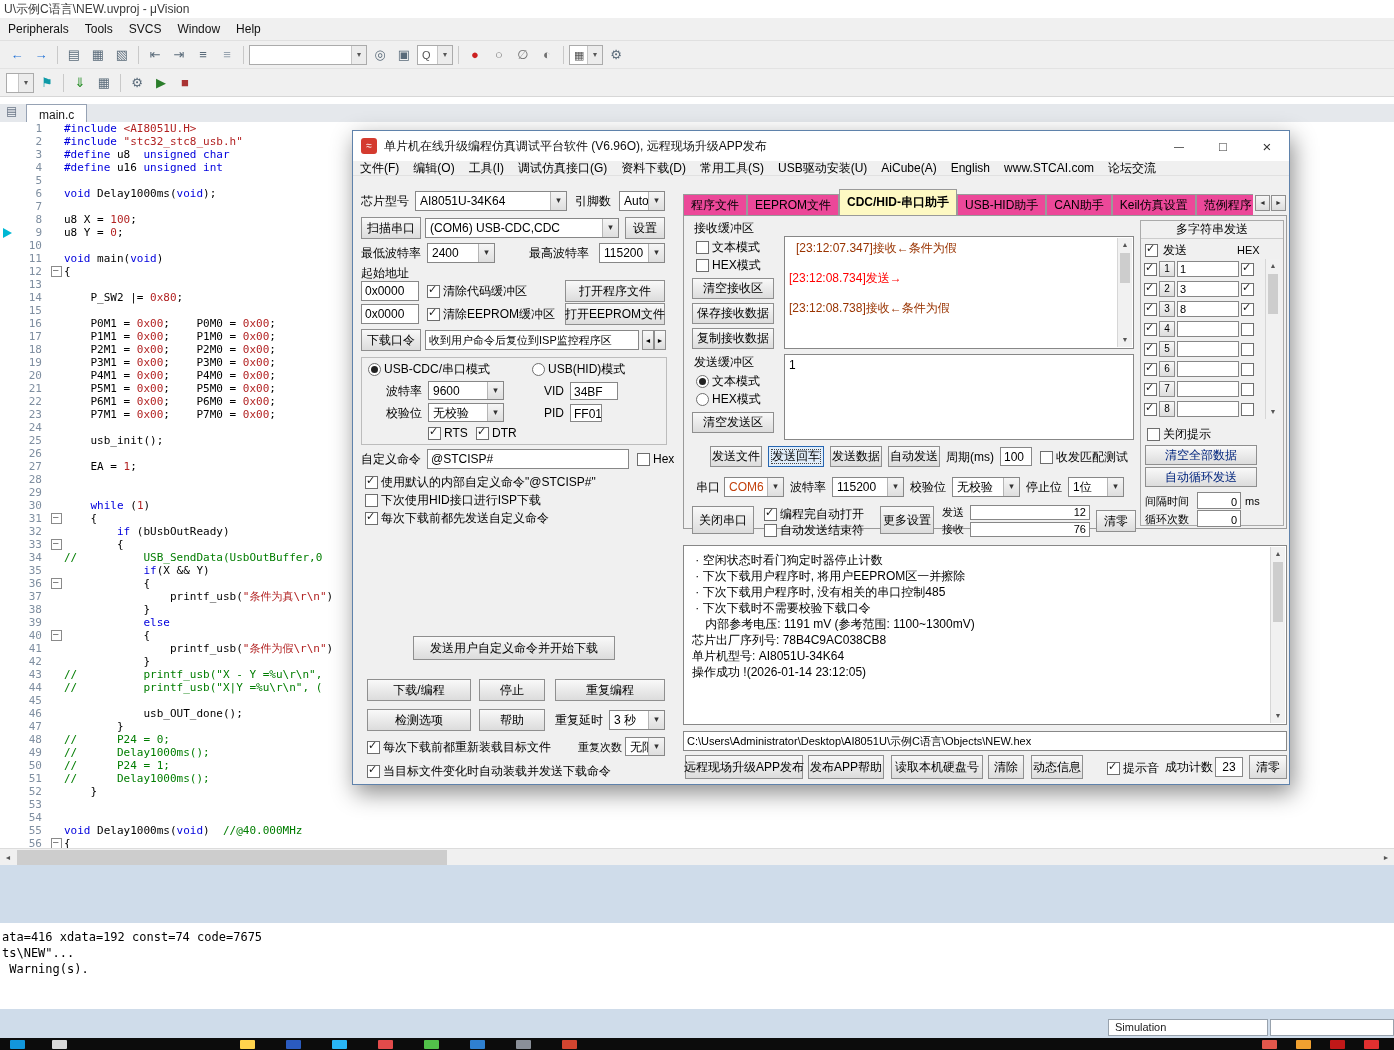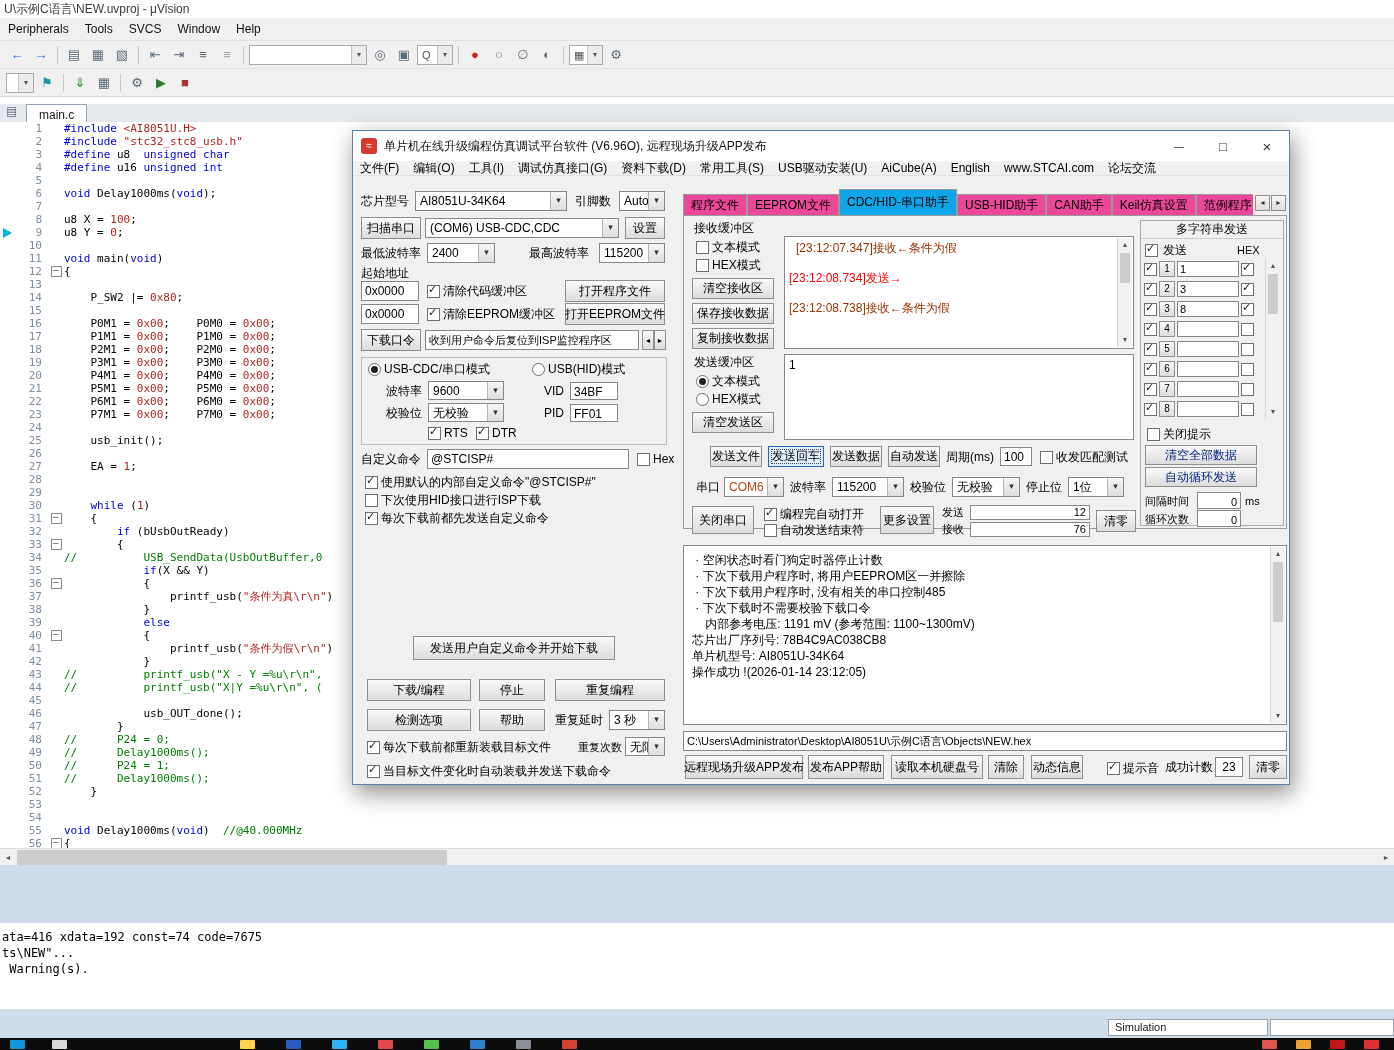--- a/index.html
+++ b/index.html
@@ -67,21 +67,21 @@
 .inp.rt{text-align:right}
 .cb,.rd{position:relative;padding-left:16px;font-size:12px;line-height:14px;display:inline-block;white-space:nowrap}
 .cb::before,.rd::before{content:"";position:absolute;left:0;top:1px;width:11px;height:11px;background:#fff;border:1px solid #6e6e6e}
 .rd::before{border-radius:50%}
 .cb.on::after{content:"✓";position:absolute;left:1px;top:-2px;font-size:11px;font-weight:700;color:#151515}
 .rd.on::after{content:"";position:absolute;left:3px;top:4px;width:7px;height:7px;border-radius:50%;background:#222}
 .grp{position:absolute;border:1px solid #bcbcbc}
 .area{position:absolute;background:#fff;border:1px solid #878787}
 .tabs{position:absolute;display:flex;align-items:flex-end;overflow:hidden}
 .tab{height:21px;border:1px solid #9a9a9a;border-bottom:none;background:#ec4899;padding:0 7px;font-size:12px;display:flex;align-items:center;white-space:nowrap;flex:0 0 auto}
-.tab.active{height:26px;font-weight:400;position:relative;z-index:3;background:#0ea5e9}
+.tab.active{height:26px;font-weight:700;position:relative;z-index:3;background:#fef9c3}
 .tsp{position:absolute;width:15px;height:16px;background:linear-gradient(#f6f6f6,#ddd);border:1px solid #8f8f8f;text-align:center;font-size:7px;line-height:14px;color:#333}
 .tsp.l::before{content:"◄"}.tsp.r::before{content:"►"}
 .content{position:absolute;border:1px solid #9a9a9a;background:#f0f0f0;z-index:2}
 .vscroll{position:absolute;top:1px;bottom:1px;right:1px;width:15px;background:#f1f1f1;border-left:1px solid #d6d6d6}
 .va{position:absolute;left:0;right:0;height:14px;text-align:center;font-size:7px;line-height:14px;color:#555}
 .va.up{top:0}.va.up::before{content:"▲"}
 .va.dn{bottom:0}.va.dn::before{content:"▼"}
 .vthumb{position:absolute;left:2px;right:2px;top:15px;background:#cdcdcd}
 .rxl{line-height:16px;margin-bottom:14px;font-size:12px;white-space:nowrap}
 .il{line-height:16px;font-size:12px;white-space:pre}
@@ -298,21 +298,21 @@
       <span class="lb" style="left:24px;top:23px">波特率</span>
       <span class="combo" style="left:66px;top:23px;width:76px;height:19px">9600</span>
       <span class="lb" style="left:24px;top:45px">校验位</span>
       <span class="combo" style="left:66px;top:45px;width:76px;height:19px">无校验</span>
       <span class="cb on" style="position:absolute;left:66px;top:68px">RTS</span>
       <span class="cb on" style="position:absolute;left:114px;top:68px">DTR</span>
       <span class="rd" style="position:absolute;left:170px;top:4px">USB(HID)模式</span>
       <span class="lb" style="left:182px;top:23px">VID</span>
       <span class="inp" style="left:208px;top:24px;width:48px;height:18px">34BF</span>
       <span class="lb" style="left:182px;top:45px">PID</span>
-      <span class="inp" style="left:208px;top:46px;width:48px;height:18px">FF01</span>
+      <span class="inp" style="left:208px;top:46px;width:32px;height:18px">FF01</span>
     </div>
 
     <span class="lb" style="left:8px;top:318px">自定义命令</span>
     <span class="inp" style="left:74px;top:318px;width:202px">@STCISP#</span>
     <span class="cb" style="position:absolute;left:284px;top:321px">Hex</span>
 
     <span class="cb on" style="position:absolute;left:12px;top:344px">使用默认的内部自定义命令"@STCISP#"</span>
     <span class="cb" style="position:absolute;left:12px;top:362px">下次使用HID接口进行ISP下载</span>
     <span class="cb on" style="position:absolute;left:12px;top:380px">每次下载前都先发送自定义命令</span>
 

